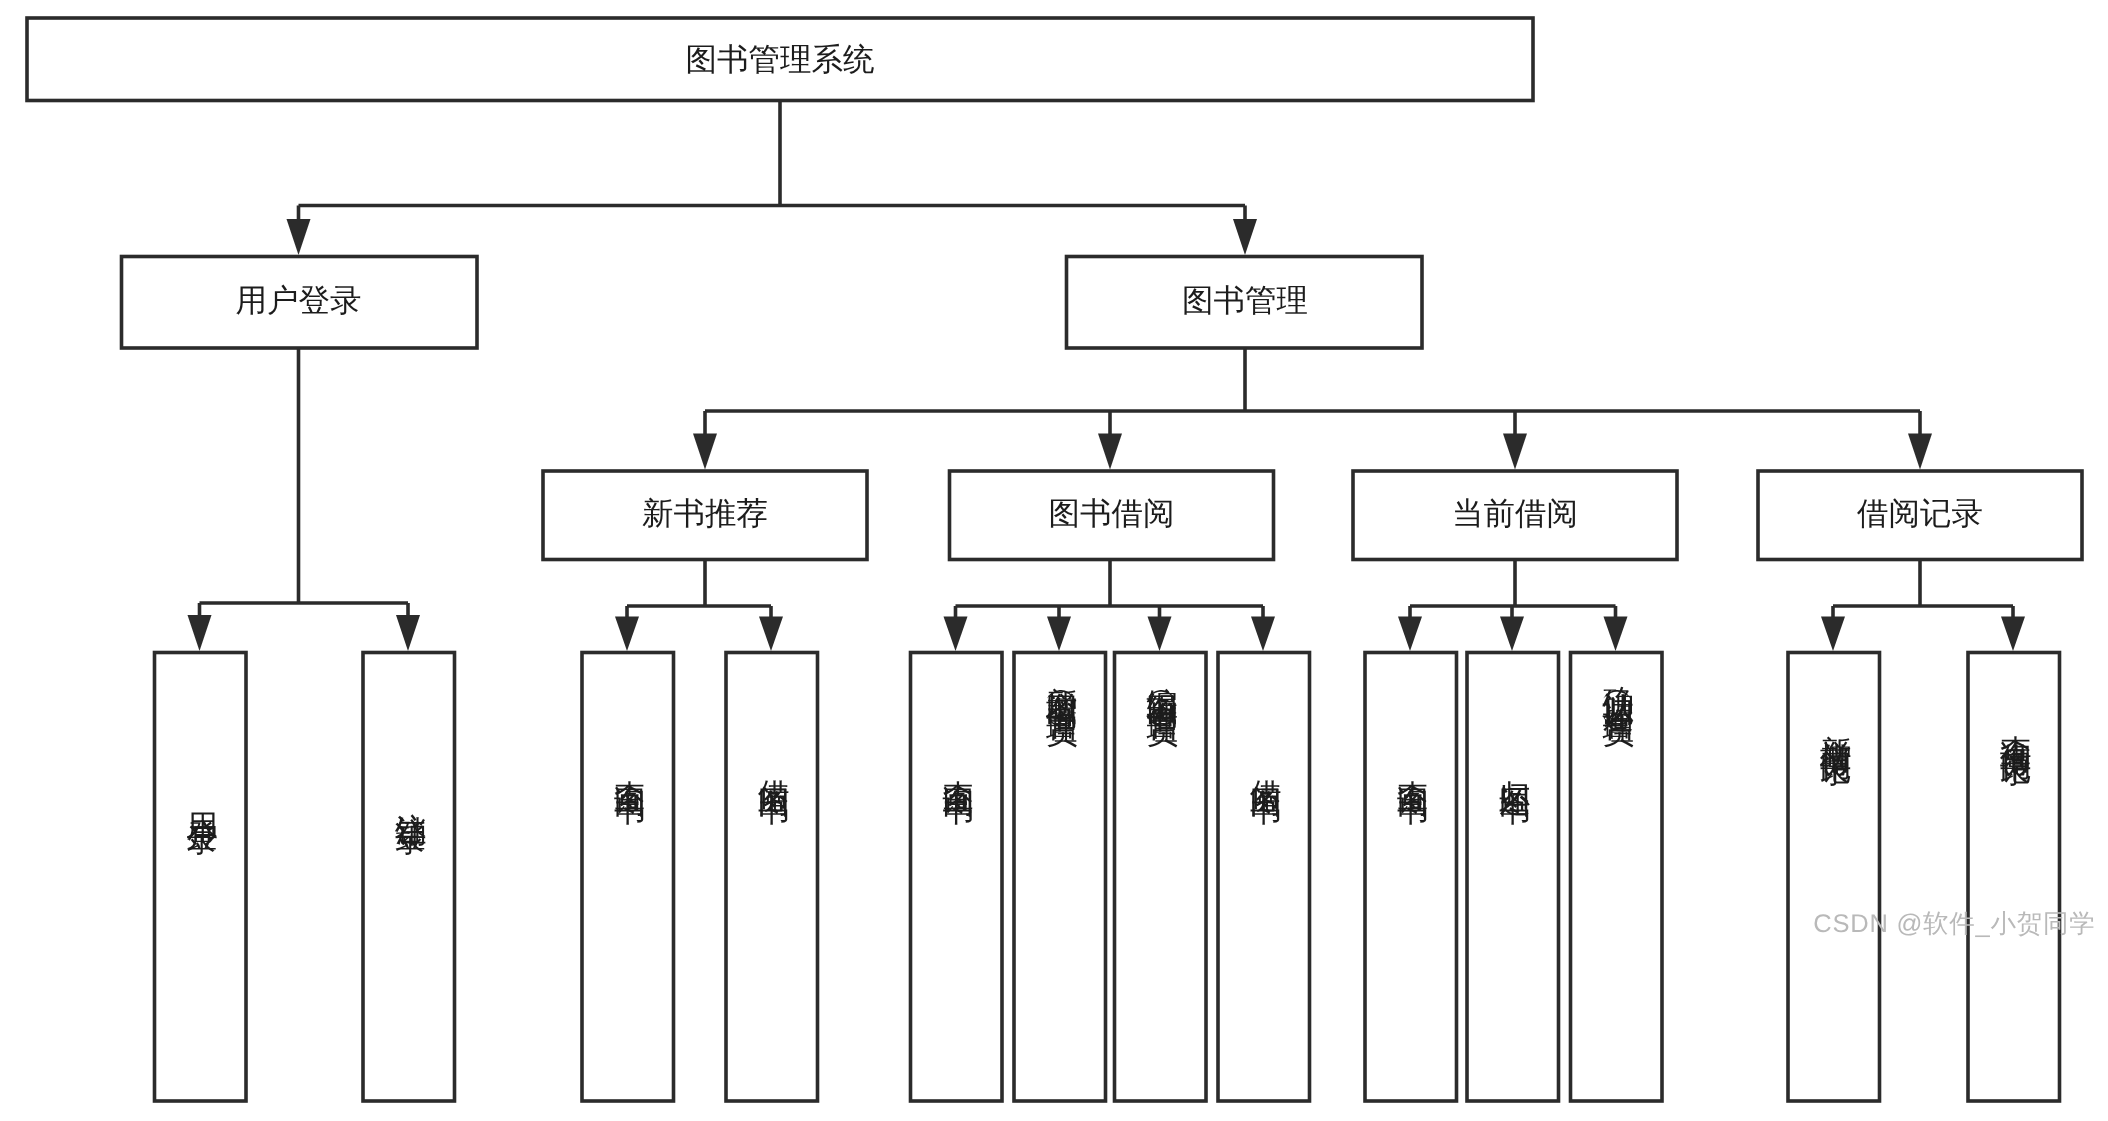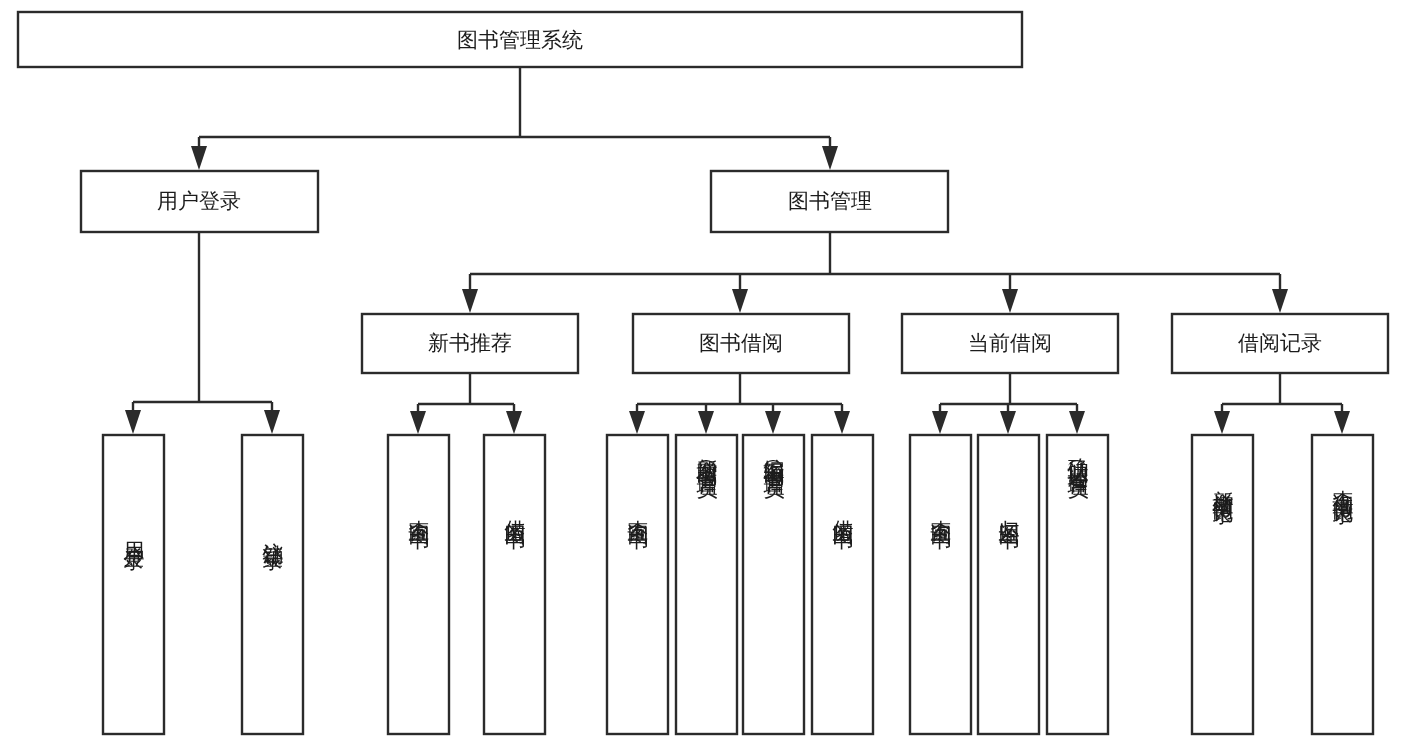--- a/index.html
+++ b/index.html
@@ -249,14 +249,15 @@
   </div>
 
   <div class="v-label-wrap" style="left:1192px; top:435px; width:61px; height:299px;">
     <div class="v-label" style="margin-top:38px;">新增借阅记录</div>
   </div>
 
   <div class="v-label-wrap" style="left:1312px; top:435px; width:61px; height:299px;">
     <div class="v-label" style="margin-top:38px;">查询借阅记录</div>
   </div>
 
+  <div class="watermark">CSDN @软件_小贺同学</div>
 
 </div>
 
 </body></html>

